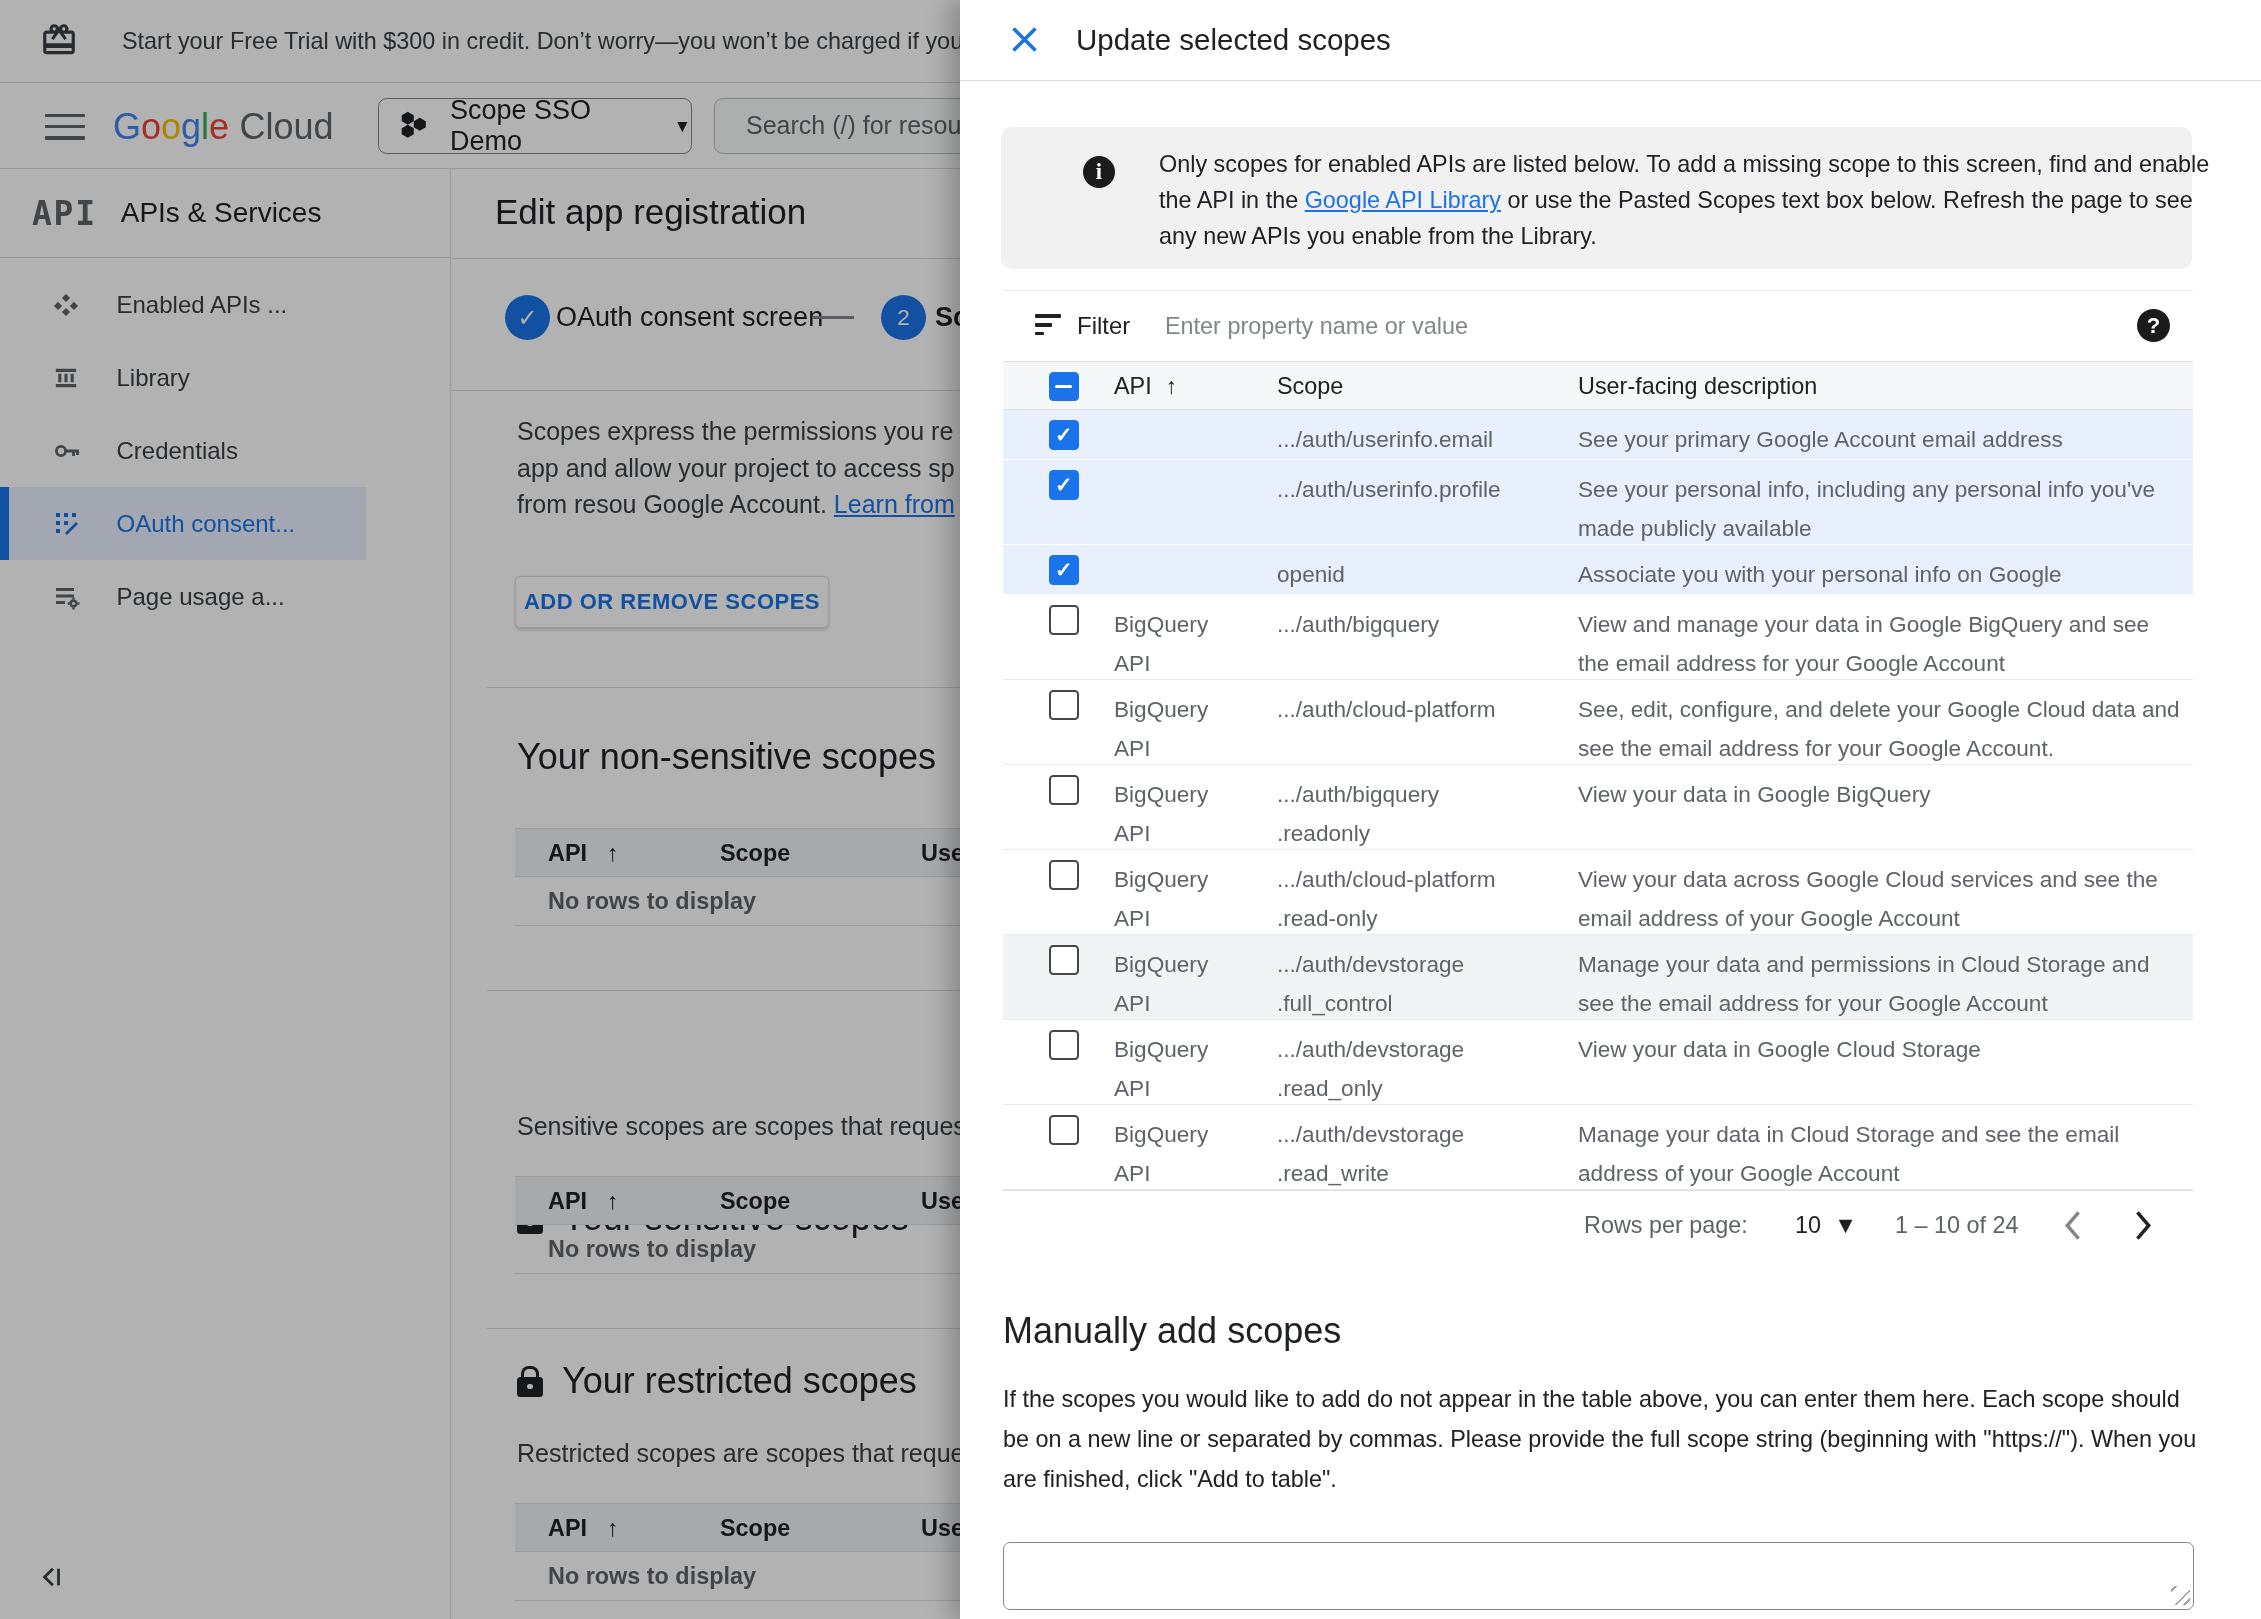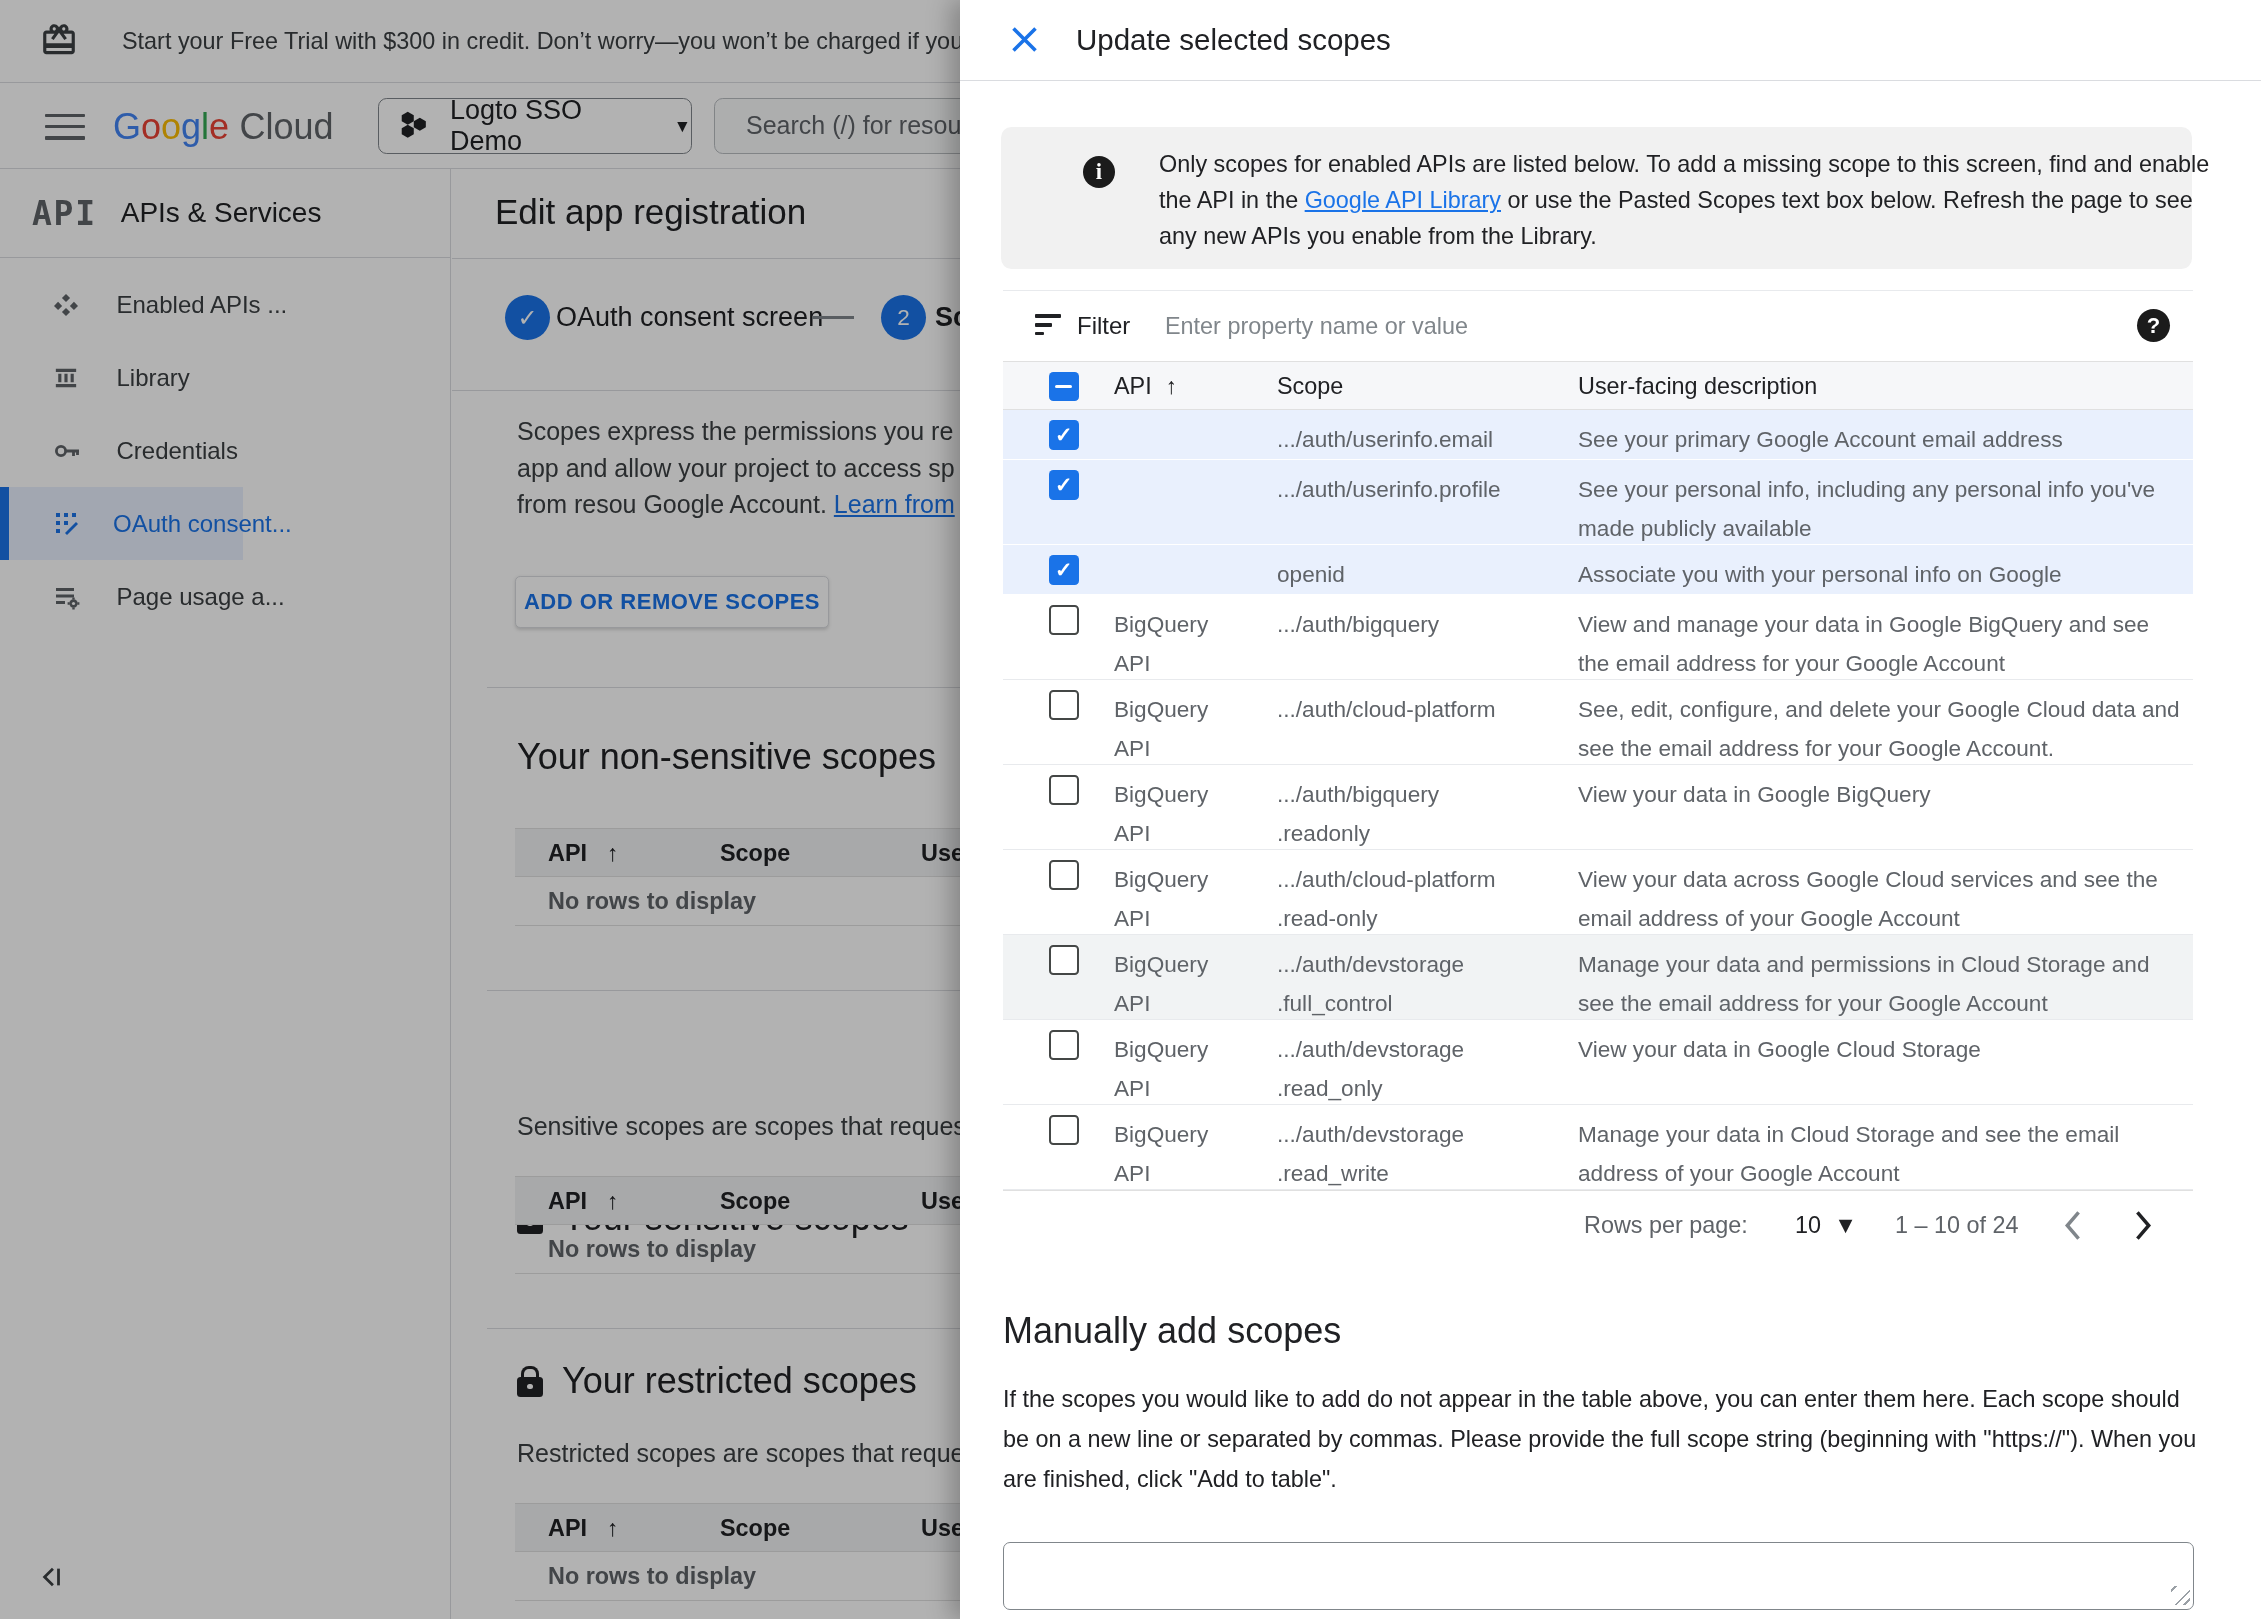--- a/index.html
+++ b/index.html
@@ -32,21 +32,21 @@
   #sidebar { position:absolute; left:0; top:169px; width:451px; height:1450px; background:#fff;
              border-right:0.9px solid #dadce0; }
   #sbhead { height:89px; border-bottom:0.9px solid #dadce0; display:flex; align-items:center; }
   #sbhead .apilogo { margin-left:32px; font-family:"DejaVu Sans Mono", monospace; font-weight:700;
                      font-size:33px; color:#5f6368; letter-spacing:1.7px; }
   #sbhead .sbtitle { margin-left:24px; font-size:28px; color:#202124; }
   #sbitems { padding-top:10.4px; }
   .sb-item { height:73px; display:flex; align-items:center; cursor:pointer; position:relative; }
   .sb-item .sb-ic { width:29.5px; margin-left:54px; display:flex; align-items:center; }
   .sb-item .sb-label { margin-left:33px; font-size:24px; color:#3c4043; white-space:nowrap; }
-  .sb-item.sel { background:#e8f0fe; width:243px; }
+  .sb-item.sel { background:#e8f0fe; width:366px; }
   .sb-item.sel::before { content:""; position:absolute; left:0; top:0; bottom:0; width:8.7px; background:#1a73e8; }
   .sb-item.sel .sb-label { color:#1a73e8; font-weight:500; }
   #collapse { position:absolute; left:39px; bottom:26px; cursor:pointer; }
 
   #main { position:absolute; left:452px; top:169px; width:1810px; height:1450px; background:#fff; }
   .hr { position:absolute; left:0; right:0; height:0; border-top:0.9px solid #dadce0; }
   #main .title { position:absolute; left:43px; top:22.6px; font-size:35px; color:#202124; white-space:nowrap; }
   .stepcircle { position:absolute; width:45px; height:45px; border-radius:50%; background:#1a73e8; color:#fff;
                 text-align:center; line-height:45px; font-size:24px; }
   .steplabel { position:absolute; font-size:27px; color:#202124; white-space:nowrap; }
@@ -152,21 +152,21 @@
     </div>
   <div id="gclogo"><span id="logoletters"><span class="l0">G</span><span class="l1">o</span><span class="l2">o</span><span class="l3">g</span><span class="l4">l</span><span class="l5">e</span></span><span class="cloud">Cloud</span></div>
   <div id="projectbtn">
     <span class="hexes">
       <svg width="31" height="29.5" viewBox="0 0 36 34" fill="#202124">
         <polygon points="9,2 16,6 16,13 9,17 2,13 2,6"></polygon>
         <polygon points="9,17 16,21 16,28 9,32 2,28 2,21"></polygon>
         <polygon points="23,9 30,13 30,20 23,24 16,20 16,13"></polygon>
       </svg>
     </span>
-    <span class="plabel">Logto SSO Demo</span>
+    <span class="plabel">Scope SSO Demo</span>
     <span class="caret">▼</span>
   </div>
   <div id="searchbox">
     <span class="ph">Search (/) for resou</span>
   </div>
 </div>
 
 <div id="sidebar">
   <div id="sbhead">
     <span class="apilogo">API</span>

